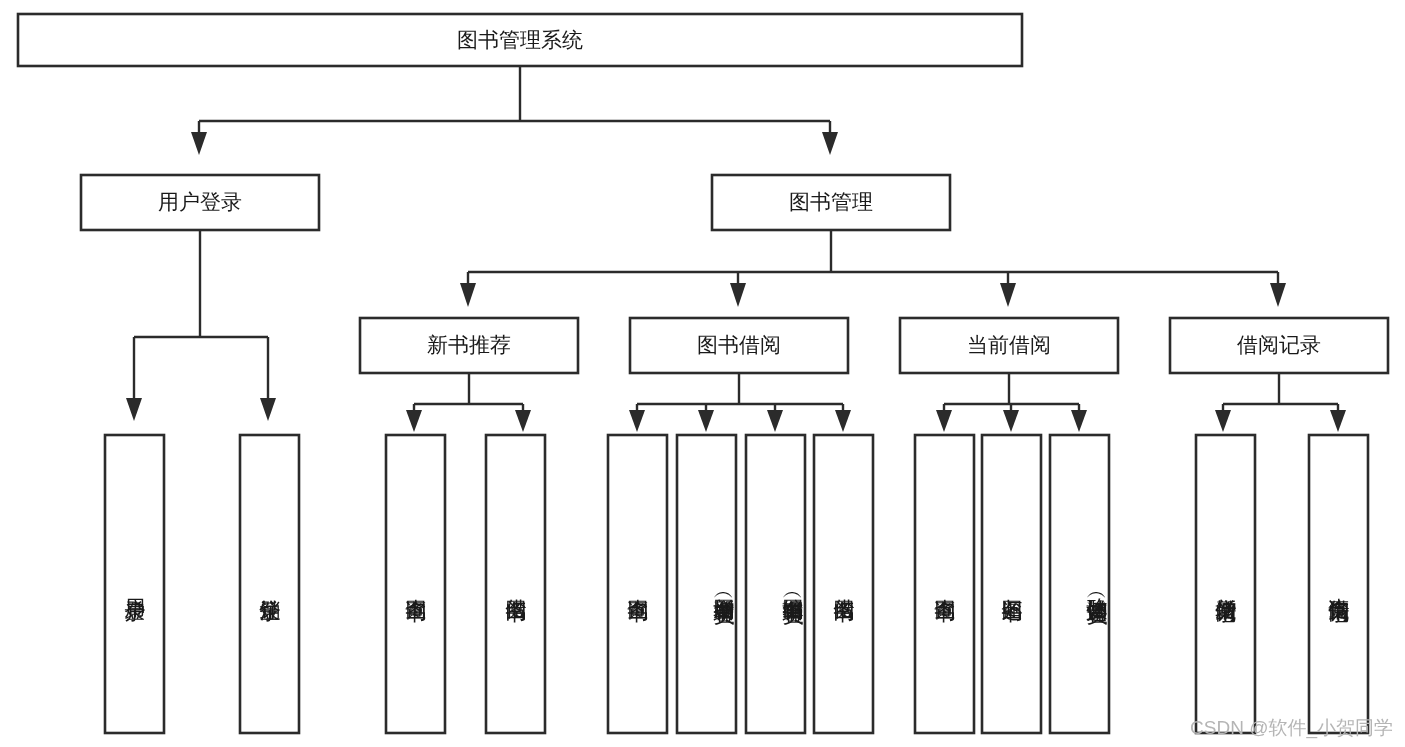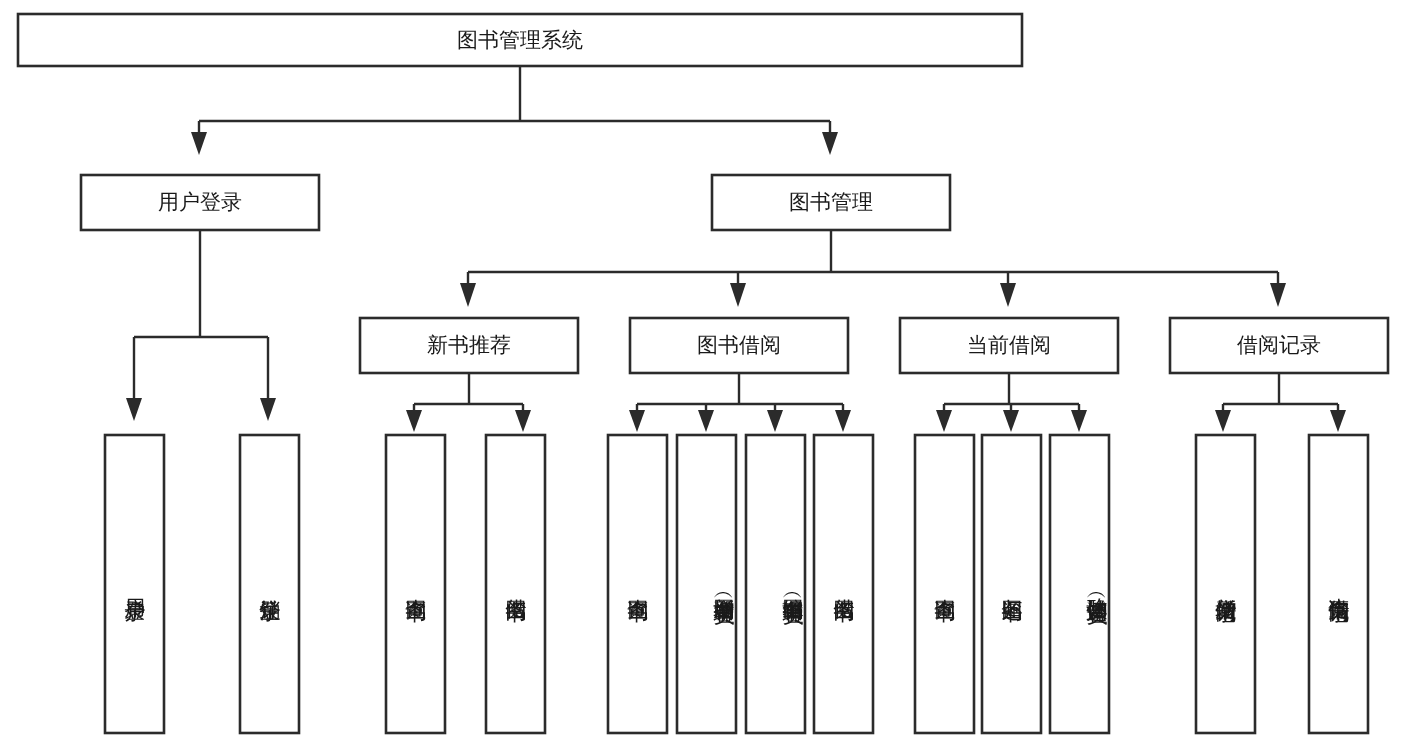--- a/index.html
+++ b/index.html
@@ -230,14 +230,15 @@
   <div class="vlabel" style="left:746px; top:437px; width:59px; height:296px; align-items:flex-start;">编辑图书（管理员）</div>
   <div class="vlabel" style="left:814px; top:435px; width:59px; height:298px;">借阅图书</div>
 
   <div class="vlabel" style="left:915px; top:435px; width:59px; height:298px;">查询图书</div>
   <div class="vlabel" style="left:982px; top:435px; width:59px; height:298px;">归还图书</div>
   <div class="vlabel" style="left:1050px; top:437px; width:59px; height:296px; align-items:flex-start;">确认归还（管理员）</div>
 
   <div class="vlabel" style="left:1196px; top:435px; width:59px; height:298px;">新增借阅记录</div>
   <div class="vlabel" style="left:1309px; top:435px; width:59px; height:298px;">查询借阅记录</div>
 
+  <div class="watermark">CSDN @软件_小贺同学</div>
 
 </div>
 
 </body></html>

